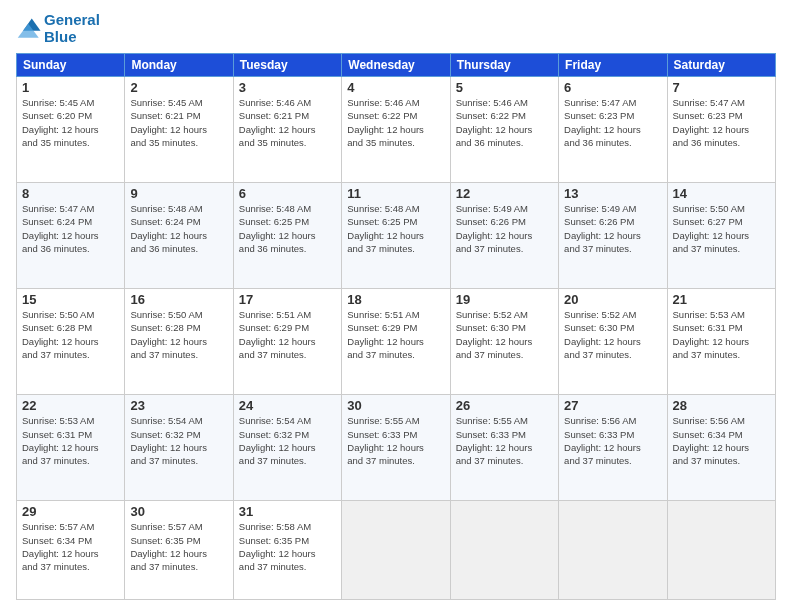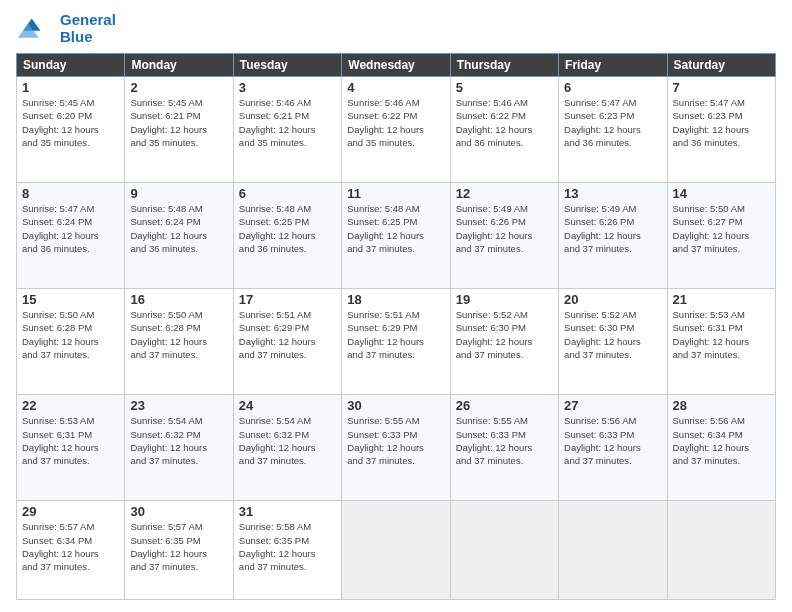--- a/index.html
+++ b/index.html
@@ -20,21 +20,21 @@
     }
     .header {
       display: flex;
       justify-content: space-between;
       align-items: flex-start;
       margin-bottom: 8px;
     }
     .logo {
       display: flex;
       align-items: center;
-      gap: 16px;
+      gap: 0;
     }
     .logo-text {
       font-size: 15px;
       font-weight: bold;
       color: #333;
       line-height: 1.1;
     }
     .logo-text span {
       color: #1a6faf;
     }
@@ -57,21 +57,21 @@
       text-align: right;
     }
     .calendar {
       flex: 1;
       border: 1px solid #ccc;
       border-collapse: collapse;
       width: 100%;
       table-layout: fixed;
     }
     .calendar th {
-      background: #404040;
+      background: #1d4ed8;
       color: #fff;
       font-size: 12px;
       font-weight: bold;
       text-align: left;
       padding: 4px 6px;
       border: 1px solid #5a9cd9;
     }
     .calendar td {
       border: 1px solid #ccc;
       vertical-align: top;

